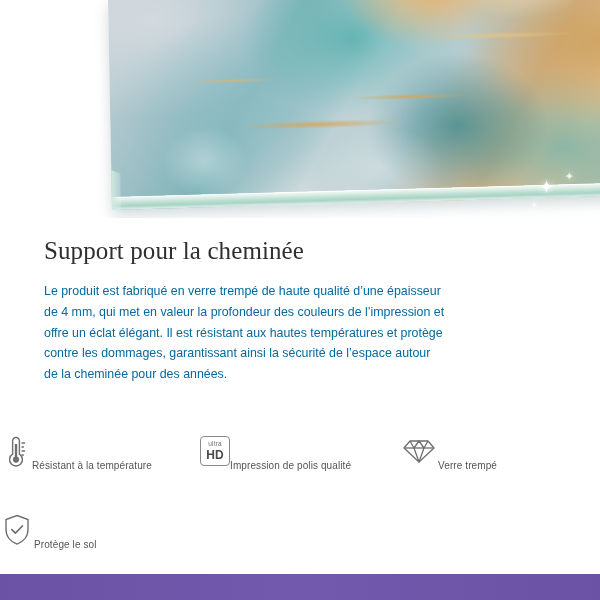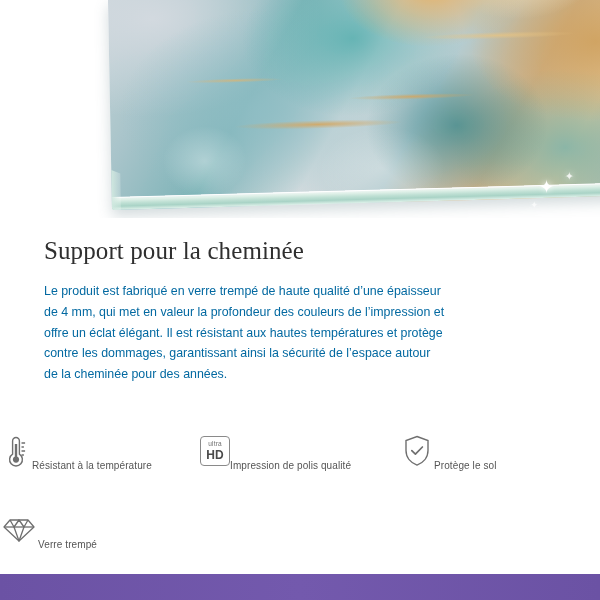--- a/index.html
+++ b/index.html
@@ -220,38 +220,38 @@
         <div class="hd-badge">
           <span class="u">ultra</span>
           <span class="h">HD</span>
         </div>
       </div>
       <div class="flabel">Impression de polis qualité</div>
     </div>
 
     <div class="feature">
       <div class="ficon">
-        <svg width="34" height="38" viewBox="0 0 34 38" fill="none" stroke="#6f6f6f" stroke-width="1.4">
-          <path d="M17 4.5l11 4v10c0 7-4.8 12.3-11 14.6C10.8 30.8 6 25.5 6 18.5v-10l11-4z"></path>
-          <path d="M11.8 18.6l3.6 3.6 7-7.2" stroke-width="1.7" stroke-linecap="round" stroke-linejoin="round"></path>
-        </svg>
-      </div>
-      <div class="flabel">Protège le sol</div>
-    </div>
-
-    <div class="feature">
-      <div class="ficon">
         <svg width="38" height="34" viewBox="0 0 38 34" fill="none" stroke="#6f6f6f" stroke-width="1.3" stroke-linejoin="round">
           <path d="M10 7h18l6 7-15 14L4 14l6-7z"></path>
           <path d="M4 14h30"></path>
           <path d="M10 7l4 7 5-7 5 7 4-7"></path>
           <path d="M14 14l5 14 5-14"></path>
         </svg>
       </div>
       <div class="flabel">Verre trempé</div>
     </div>
 
+    <div class="feature">
+      <div class="ficon">
+        <svg width="34" height="38" viewBox="0 0 34 38" fill="none" stroke="#6f6f6f" stroke-width="1.4">
+          <path d="M17 4.5l11 4v10c0 7-4.8 12.3-11 14.6C10.8 30.8 6 25.5 6 18.5v-10l11-4z"></path>
+          <path d="M11.8 18.6l3.6 3.6 7-7.2" stroke-width="1.7" stroke-linecap="round" stroke-linejoin="round"></path>
+        </svg>
+      </div>
+      <div class="flabel">Protège le sol</div>
+    </div>
+
 
 
   </div>
 
   <div class="bottom-bar"></div>
 </div>
 
 </body></html>

